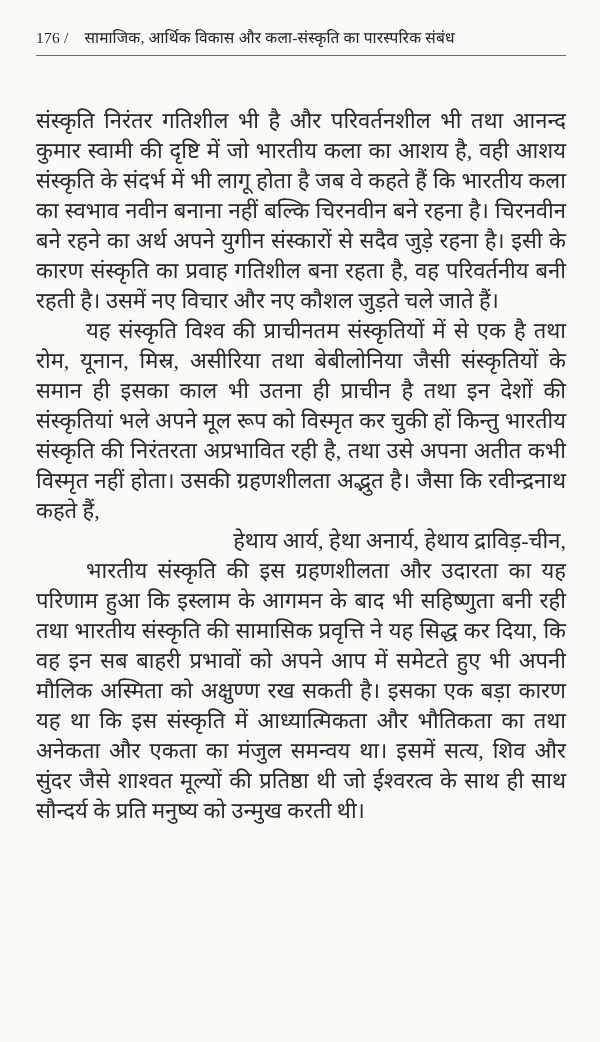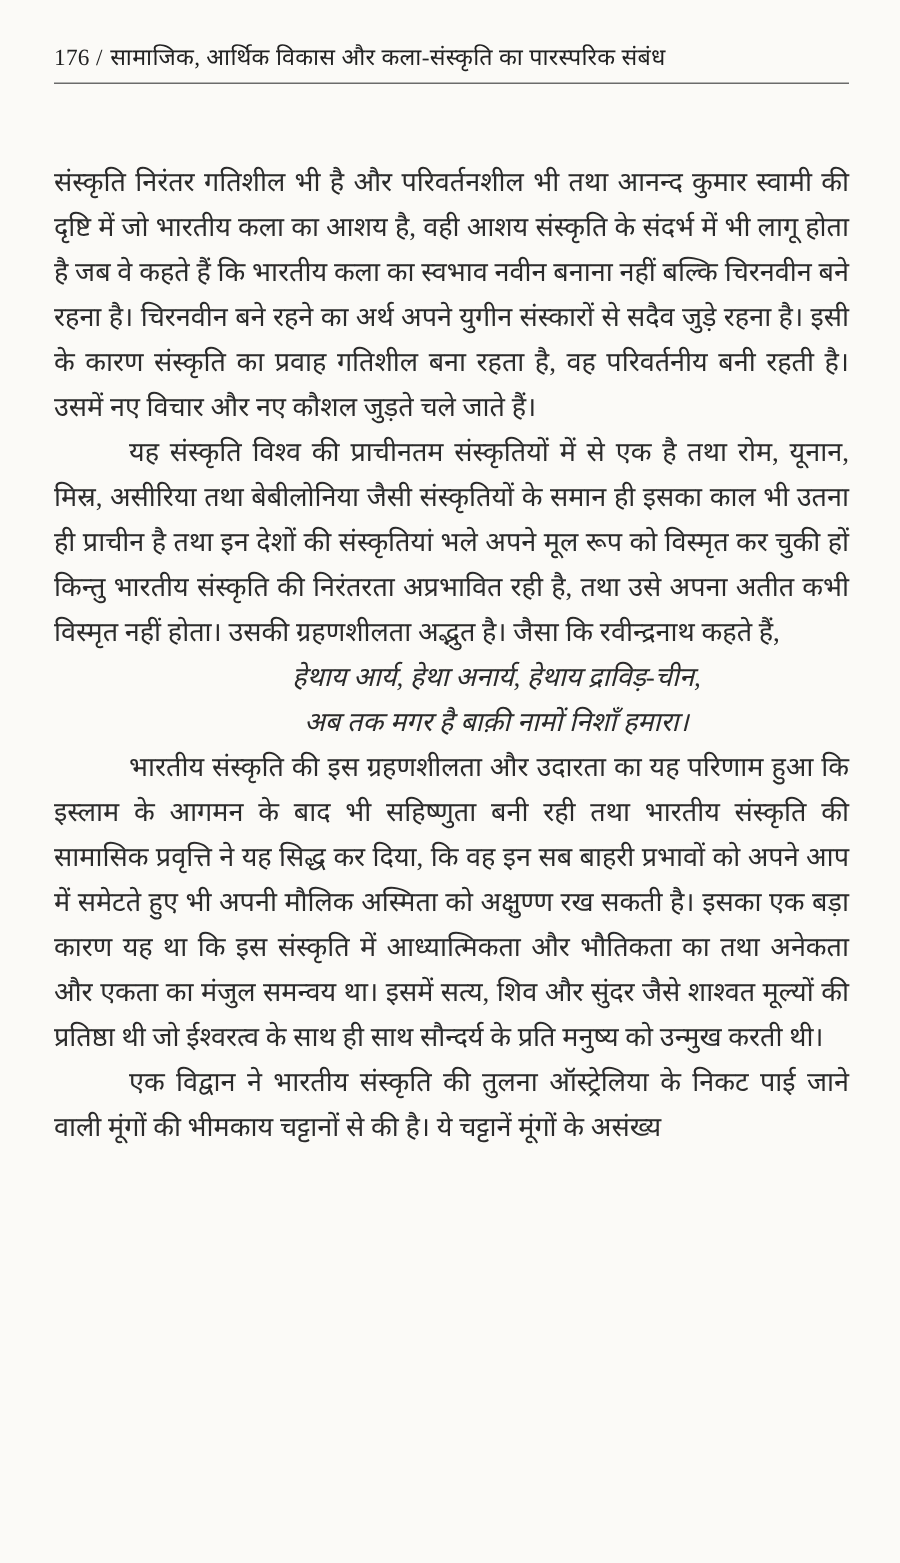--- a/index.html
+++ b/index.html
@@ -24,39 +24,38 @@
   .page-header {
     font-size: 15.5px;
     letter-spacing: 0.2px;
     color: #222;
     padding-bottom: 7px;
     border-bottom: 1.5px solid #6b6b6b;
     white-space: nowrap;
     overflow: hidden;
   }
   .page-header .page-number {
-    margin-right: 5px;
+    margin-right: 16px;
   }
   .body-text {
     margin-top: 50px;
-    font-size: 18px;
+    font-size: 22px;
     line-height: 30px;
     text-align: justify;
   }
   .para {
     margin: 0;
     text-indent: 50px;
   }
   .para.no-indent {
     text-indent: 0;
   }
   .verse {
     margin: 0 0 0 60px;
-    font-style: italic;
-    text-align: center;
+    text-align: right;
   }
   .verse-line {
     white-space: nowrap;
   }
 </style>
 </head>
 <body>
 
 <div class="page">
 
@@ -65,22 +64,20 @@
   </header>
 
   <main class="body-text">
 
     <p class="para no-indent">संस्कृति निरंतर गतिशील भी है और परिवर्तनशील भी तथा आनन्द कुमार स्वामी की दृष्टि में जो भारतीय कला का आशय है, वही आशय संस्कृति के संदर्भ में भी लागू होता है जब वे कहते हैं कि भारतीय कला का स्वभाव नवीन बनाना नहीं बल्कि चिरनवीन बने रहना है। चिरनवीन बने रहने का अर्थ अपने युगीन संस्कारों से सदैव जुड़े रहना है। इसी के कारण संस्कृति का प्रवाह गतिशील बना रहता है, वह परिवर्तनीय बनी रहती है। उसमें नए विचार और नए कौशल जुड़ते चले जाते हैं।</p>
 
     <p class="para">यह संस्कृति विश्व की प्राचीनतम संस्कृतियों में से एक है तथा रोम, यूनान, मिस्र, असीरिया तथा बेबीलोनिया जैसी संस्कृतियों के समान ही इसका काल भी उतना ही प्राचीन है तथा इन देशों की संस्कृतियां भले अपने मूल रूप को विस्मृत कर चुकी हों किन्तु भारतीय संस्कृति की निरंतरता अप्रभावित रही है, तथा उसे अपना अतीत कभी विस्मृत नहीं होता। उसकी ग्रहणशीलता अद्भुत है। जैसा कि रवीन्द्रनाथ कहते हैं,</p>
 
     <div class="verse">
       <div class="verse-line">हेथाय आर्य, हेथा अनार्य, हेथाय द्राविड़-चीन,</div>
-      <div class="verse-line">अब तक मगर है बाक़ी नामों निशाँ हमारा।</div>
     </div>
 
     <p class="para">भारतीय संस्कृति की इस ग्रहणशीलता और उदारता का यह परिणाम हुआ कि इस्लाम के आगमन के बाद भी सहिष्णुता बनी रही तथा भारतीय संस्कृति की सामासिक प्रवृत्ति ने यह सिद्ध कर दिया, कि वह इन सब बाहरी प्रभावों को अपने आप में समेटते हुए भी अपनी मौलिक अस्मिता को अक्षुण्ण रख सकती है। इसका एक बड़ा कारण यह था कि इस संस्कृति में आध्यात्मिकता और भौतिकता का तथा अनेकता और एकता का मंजुल समन्वय था। इसमें सत्य, शिव और सुंदर जैसे शाश्वत मूल्यों की प्रतिष्ठा थी जो ईश्वरत्व के साथ ही साथ सौन्दर्य के प्रति मनुष्य को उन्मुख करती थी।</p>
 
-    <p class="para">एक विद्वान ने भारतीय संस्कृति की तुलना ऑस्ट्रेलिया के निकट पाई जाने वाली मूंगों की भीमकाय चट्टानों से की है। ये चट्टानें मूंगों के असंख्य</p>
 
   </main>
 
 </div>
 
 </body></html>

